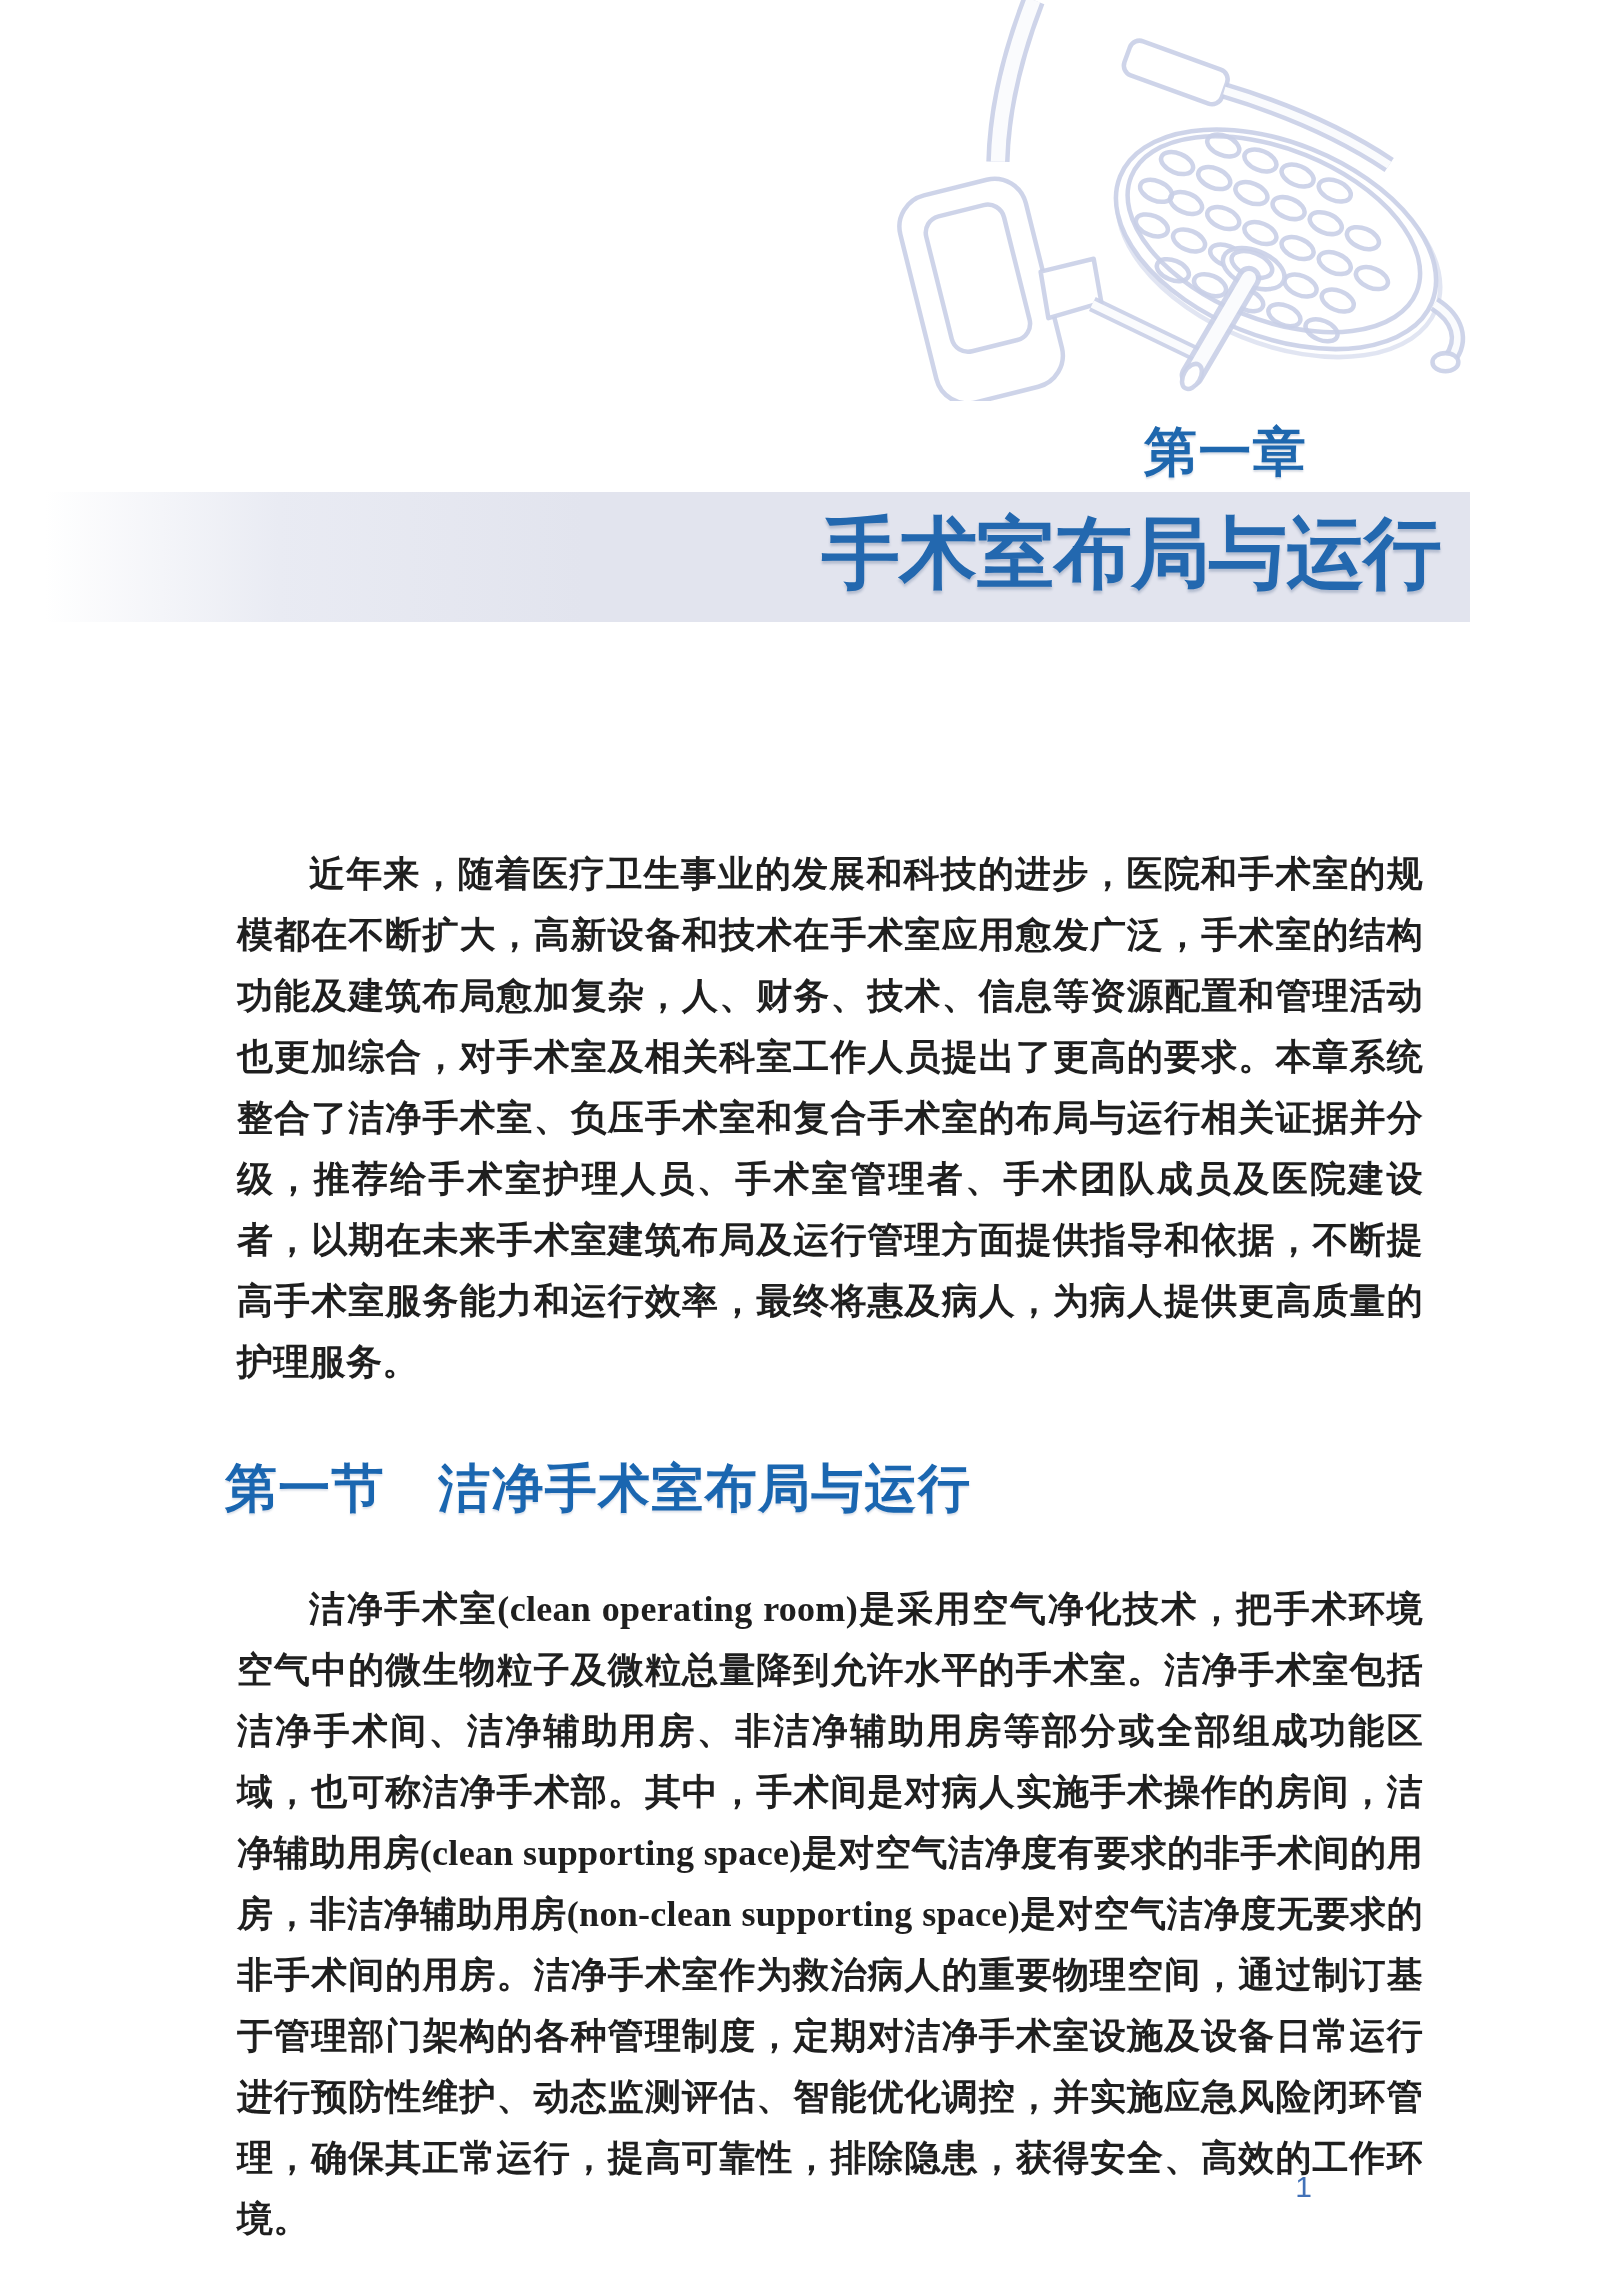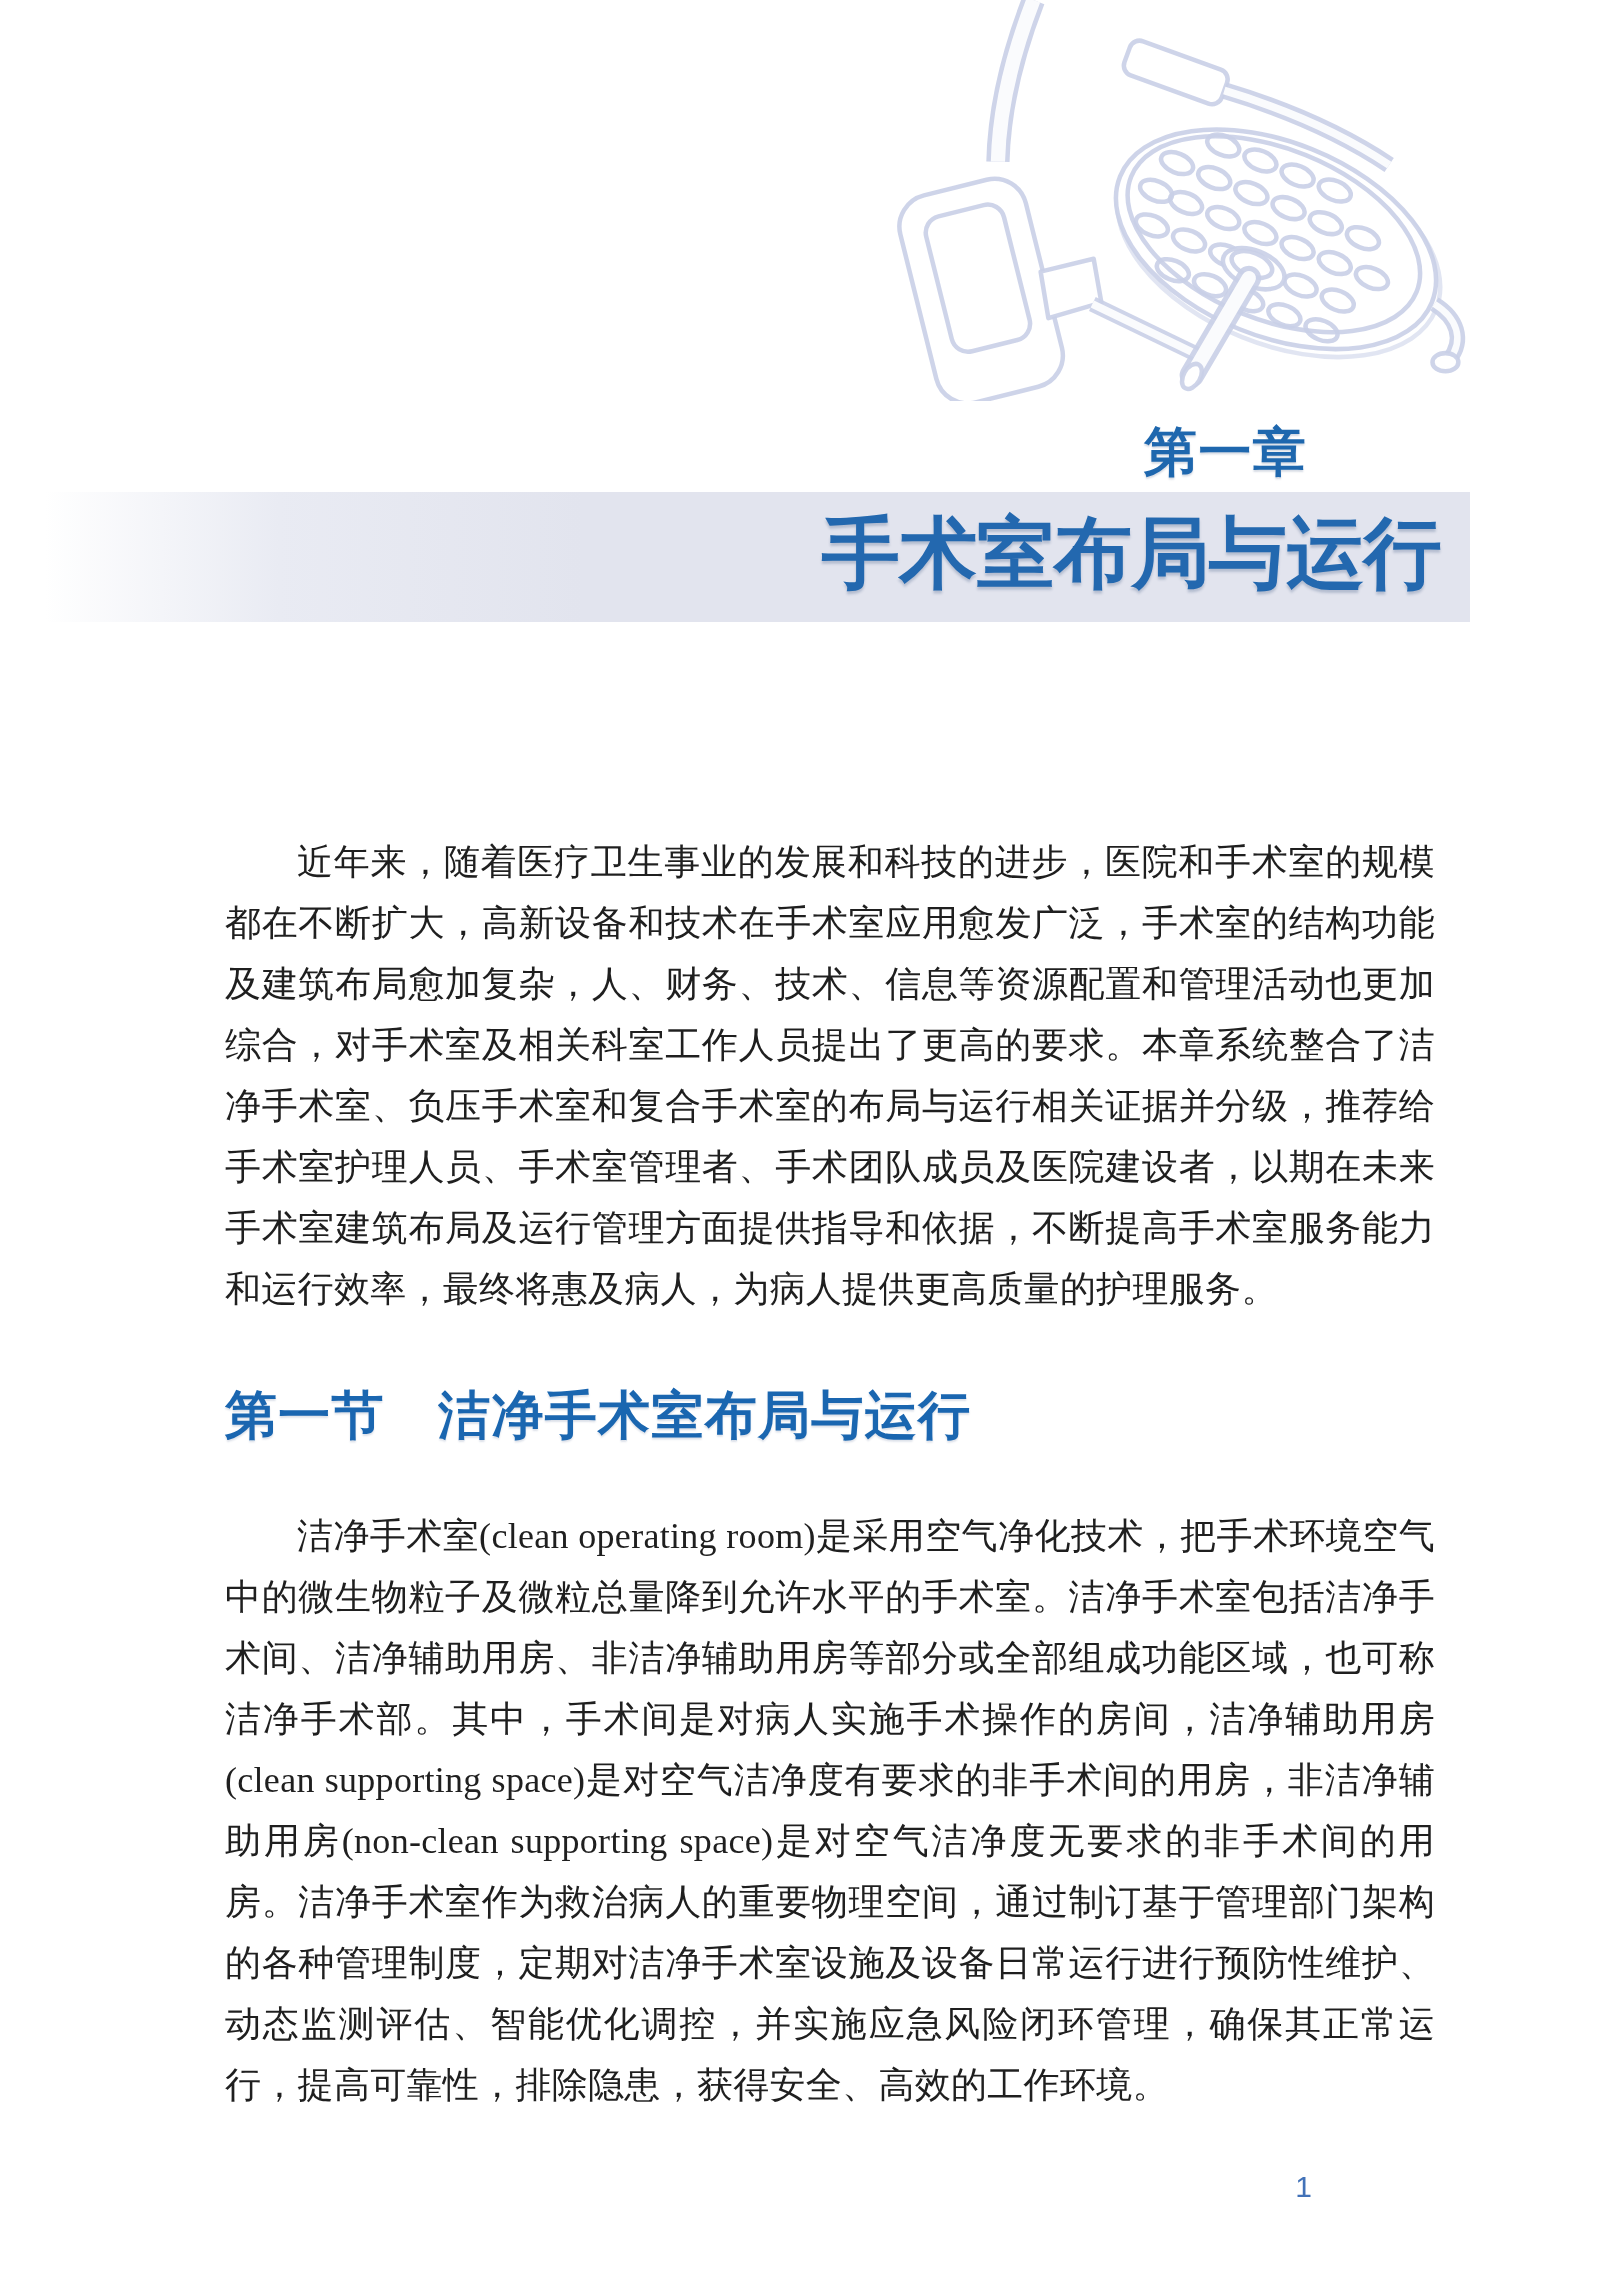--- a/index.html
+++ b/index.html
@@ -52,26 +52,27 @@
     white-space:nowrap;
   }
   .body-col {
     position:absolute;
     top:832px;
     left:225px;
     width:1210px;
     color:#1f1f1f;
   }
   .para {
-    margin:0;
+    margin:12px;
     font-size:36px;
     line-height:61px;
     text-align:justify;
     text-indent:2em;
     letter-spacing:0.3px;
+    font-weight:bold;
   }
   .section-heading {
     font-family:"Liberation Sans", sans-serif;
     font-weight:bold;
     font-size:52px;
     line-height:71px;
     margin:60px 0 0 0;
     text-align:left;
     color:#1a66b0;
     letter-spacing:1.3px;

